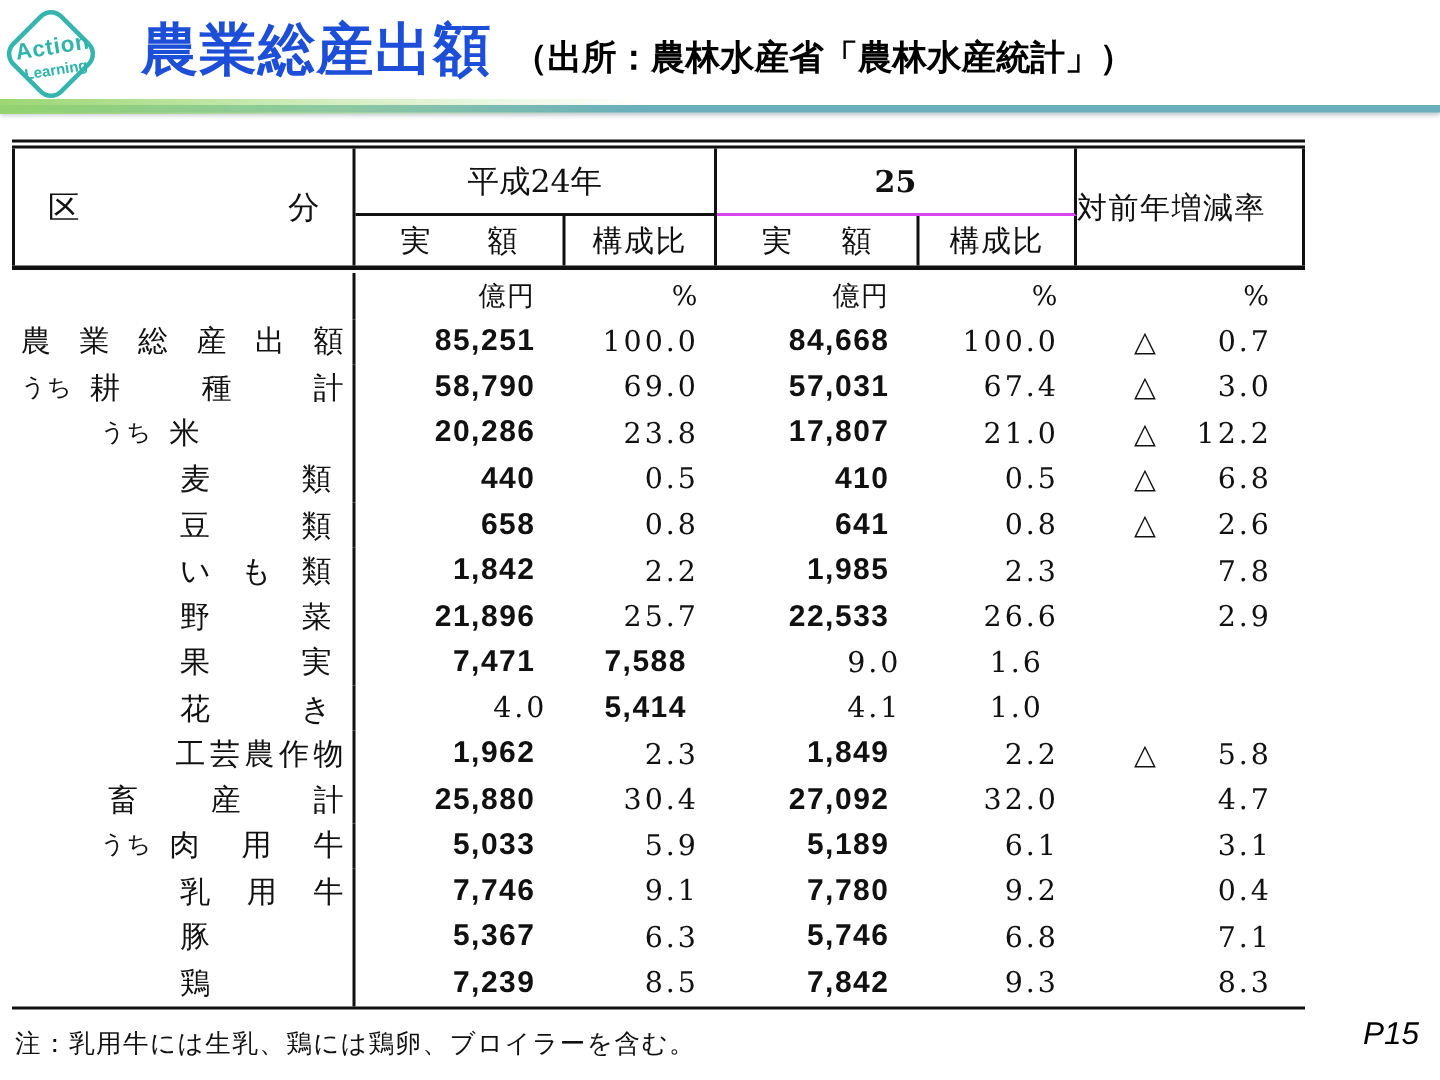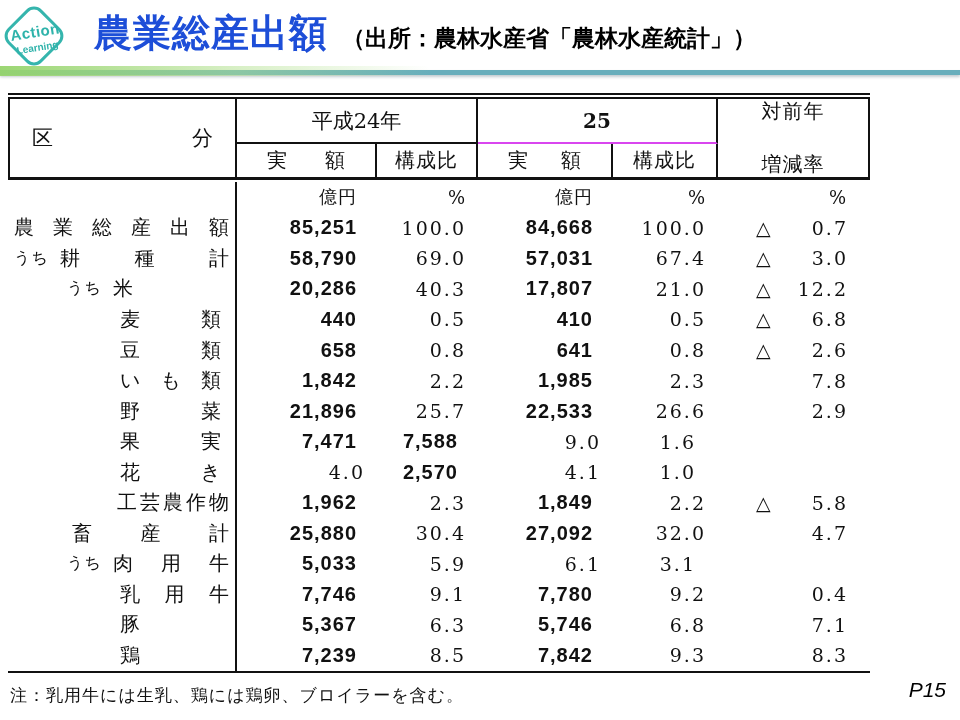--- a/index.html
+++ b/index.html
@@ -52,21 +52,21 @@
     border-top:6px double #111; border-bottom:3px solid #111;
     font-size:20px;
   }
   .h-kubun { grid-column:1; grid-row:1/3; border-left:2px solid #111; border-right:2px solid #111;
              display:flex; align-items:center; padding:0 22px; font-size:21px; }
   .h-y1 { grid-column:2/4; grid-row:1; border-right:2px solid #111; border-bottom:2px solid #111;
           display:flex; align-items:center; justify-content:center; font-size:21px; }
   .h-y2 { grid-column:4/6; grid-row:1; border-right:2px solid #111; border-bottom:2px solid #d946ef;
           display:flex; align-items:center; justify-content:center;font-weight:bold; }
   .h-chg { grid-column:6; grid-row:1/3; border-right:2px solid #111;
-           display:flex; flex-direction:column; justify-content:space-between; align-items:center;
+           display:flex; flex-direction:row; justify-content:flex-start; align-items:center;
            line-height:25px; letter-spacing:1px; }
   .h-a1 { grid-column:2; grid-row:2; }
   .h-r1 { grid-column:3; grid-row:2; }
   .h-a2 { grid-column:4; grid-row:2; }
   .h-r2 { grid-column:5; grid-row:2; }
   .h-a  { border-right:2px solid #111; display:flex; align-items:center; padding:0 30px; }
   .h-r  { border-right:2px solid #111; display:flex; align-items:center; justify-content:center; letter-spacing:1px; }
 
   .tbody { position:absolute; left:0; top:89px; width:862px; border-bottom:2px solid #111; }
   .brow {
@@ -194,21 +194,21 @@
         </div>
       </div>
       <div class="brow">
         <div class="c label lv-uchi-b">
           <span class="prefix">うち</span>
           <span class="main justify">
             <span>米</span>
           </span>
         </div>
         <div class="c amt">20,286</div>
-        <div class="c pct">40.3</div>
+        <div class="c pct">23.8</div>
         <div class="c amt">17,807</div>
         <div class="c pct">21.0</div>
         <div class="c chg">
           <span class="sign">△</span>
           <span class="chv">12.2</span>
         </div>
       </div>
       <div class="brow">
         <div class="c label lv-item">
           <span class="main justify">
@@ -290,21 +290,21 @@
         </div>
       </div>
       <div class="brow">
         <div class="c label lv-item">
           <span class="main justify">
             <span>花</span>
             <span>き</span>
           </span>
         </div>
         <div class="c pct">4.0</div>
-        <div class="c amt">2,570</div>
+        <div class="c amt">5,414</div>
         <div class="c pct">4.1</div>
         <div class="c chg">
           <span class="sign"></span>
           <span class="chv">1.0</span>
         </div>
       </div>
       <div class="brow">
         <div class="c label lv-item-tight">
           <span class="main justify">
             <span>工</span>
@@ -344,20 +344,21 @@
         <div class="c label lv-uchi-c">
           <span class="prefix">うち</span>
           <span class="main justify">
             <span>肉</span>
             <span>用</span>
             <span>牛</span>
           </span>
         </div>
         <div class="c amt">5,033</div>
         <div class="c pct">5.9</div>
+        <div class="c amt">5,189</div>
         <div class="c pct">6.1</div>
         <div class="c chg">
           <span class="sign"></span>
           <span class="chv">3.1</span>
         </div>
       </div>
       <div class="brow">
         <div class="c label lv-sub">
           <span class="main justify">
             <span>乳</span>

